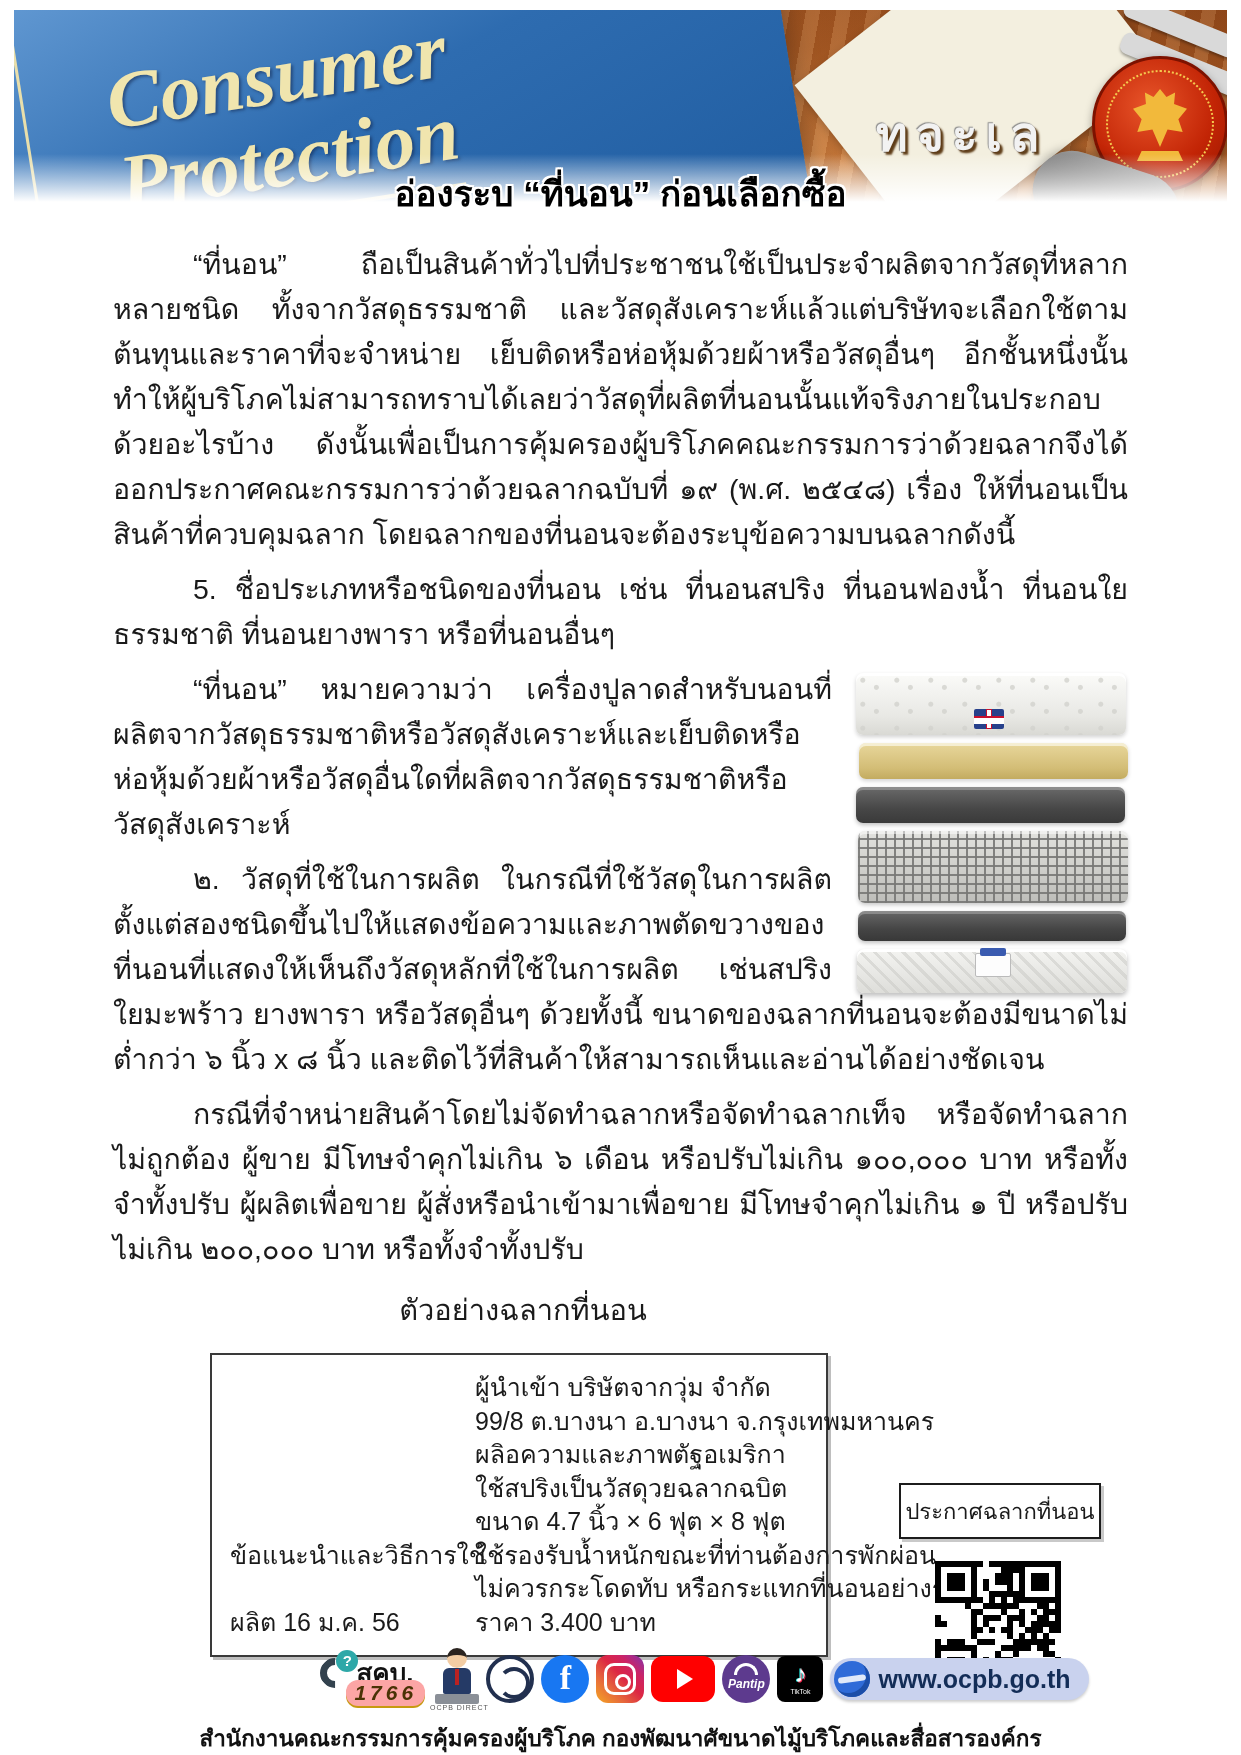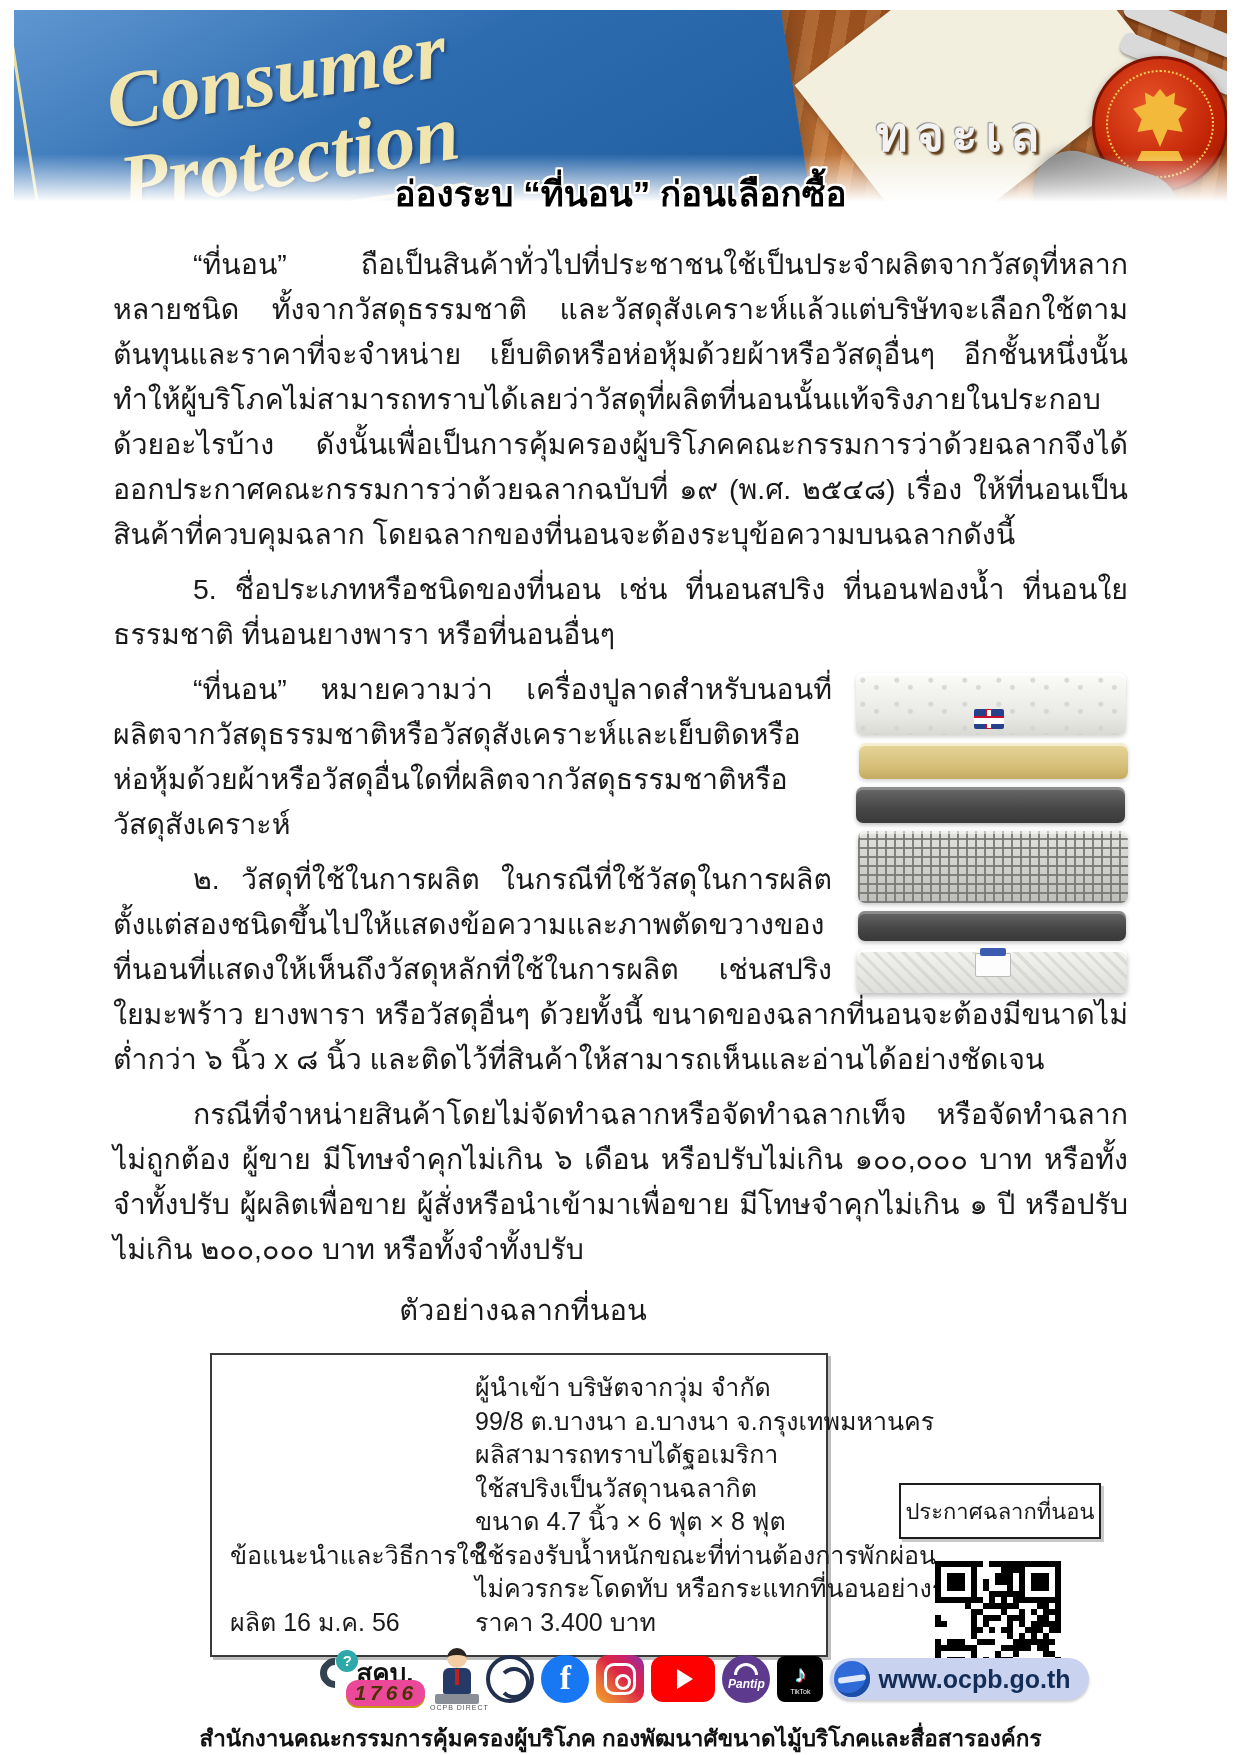--- a/index.html
+++ b/index.html
@@ -99,21 +99,21 @@
   
   .footer{position:absolute;left:0;top:1648px;width:100%;text-align:center;}
   .icon-row{display:inline-flex;align-items:center;gap:7px;transform:translateX(84px);height:62px;}
   .hotline{position:relative;width:108px;height:58px;}
   .hotline .phone{position:absolute;left:0;top:8px;width:30px;height:30px;border:7px solid #33424e;border-radius:50%;
         border-top-color:transparent;border-right-color:transparent;transform:rotate(45deg);box-sizing:border-box;}
   .hotline .qmark{position:absolute;left:16px;top:0;width:22px;height:22px;border-radius:50%;background:#2ea8a8;color:#fff;
         font-size:15px;font-weight:bold;line-height:22px;text-align:center;}
   .hotline .org{position:absolute;left:36px;top:2px;font-size:26px;font-weight:bold;color:#111;}
   .hotline .num{position:absolute;left:26px;top:30px;font-size:21px;font-weight:bold;color:#4a3205;
-        background:#ec4899;border-radius:12px;padding:1px 8px;letter-spacing:4px;font-style:italic;
+        background:#fca5a5;border-radius:12px;padding:1px 8px;letter-spacing:4px;font-style:italic;
         box-shadow:0 2px 0 #c79a10;}
   .mascot{position:relative;width:44px;height:62px;}
   .mascot .head{position:absolute;left:12px;top:0;width:20px;height:20px;border-radius:50%;background:#f3cda4;border-top:7px solid #2b2420;box-sizing:border-box;}
   .mascot .body{position:absolute;left:8px;top:20px;width:28px;height:26px;background:#253a66;border-radius:6px 6px 2px 2px;}
   .mascot .tie{position:absolute;left:20px;top:21px;width:4px;height:16px;background:#b22;}
   .mascot .stand{position:absolute;left:0px;top:46px;width:44px;height:10px;background:#8a8f97;border-radius:2px;}
   .mascot .caption{position:absolute;left:-6px;top:56px;width:60px;font-size:7px;color:#555;letter-spacing:1px;}
   .ocpb-logo{width:48px;height:48px;border-radius:50%;border:4px solid #22304f;box-sizing:border-box;position:relative;background:#fff;}
   .ocpb-logo:before{content:"";position:absolute;left:8px;top:8px;width:24px;height:24px;border:4px solid #22304f;border-radius:50%;border-left-color:transparent;}
   .fb{width:48px;height:48px;border-radius:50%;background:#1877f2;color:#fff;font-weight:bold;font-size:34px;
@@ -192,23 +192,23 @@
     <div class="example-heading">ตัวอย่างฉลากที่นอน</div>
 
     <div class="label-section">
       <div class="label-box">
         <div class="label-grid">
           <div class="cell"></div>
           <div class="cell">ผู้นำเข้า บริษัตจากวุ่ม จำกัด</div>
           <div class="cell"></div>
           <div class="cell">99/8 ต.บางนา อ.บางนา จ.กรุงเทพมหานคร</div>
           <div class="cell"></div>
-          <div class="cell">ผลิสามารถทราบไดัฐอเมริกา</div>
-          <div class="cell"></div>
-          <div class="cell">ใช้สปริงเป็นวัสดุานฉลากิต</div>
+          <div class="cell">ผลิอความและภาพตัฐอเมริกา</div>
+          <div class="cell"></div>
+          <div class="cell">ใช้สปริงเป็นวัสดุวยฉลากฉบิต</div>
           <div class="cell"></div>
           <div class="cell">ขนาด 4.7 นิ้ว × 6 ฟุต × 8 ฟุต</div>
           <div class="cell">ข้อแนะนำและวิธีการใช้</div>
           <div class="cell">ใช้รองรับน้ำหนักขณะที่ท่านต้องการพักผ่อน</div>
           <div class="cell"></div>
           <div class="cell">ไม่ควรกระโดดทับ หรือกระแทกที่นอนอย่างรุนแรง</div>
           <div class="cell">ผลิต 16 ม.ค. 56</div>
           <div class="cell">ราคา 3.400 บาท</div>
         </div>
       </div>

